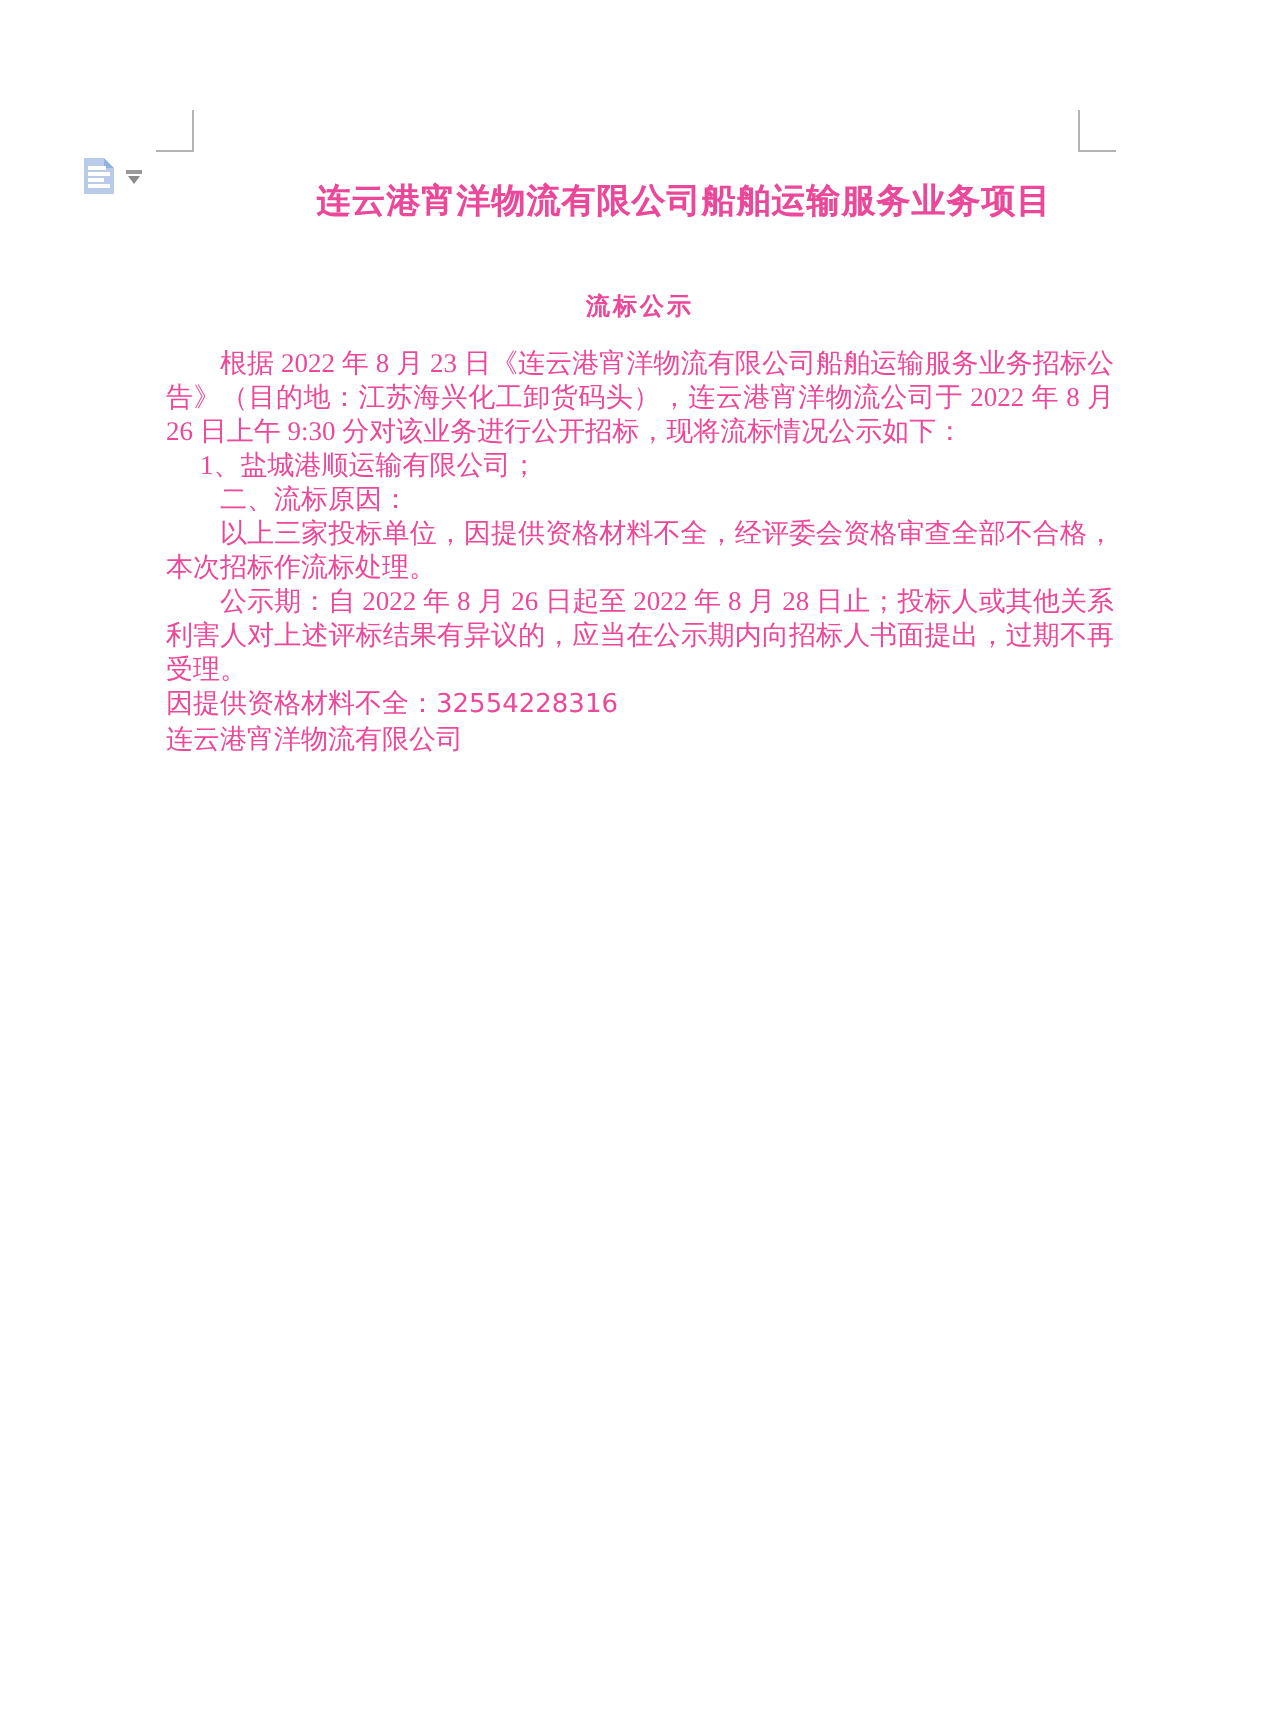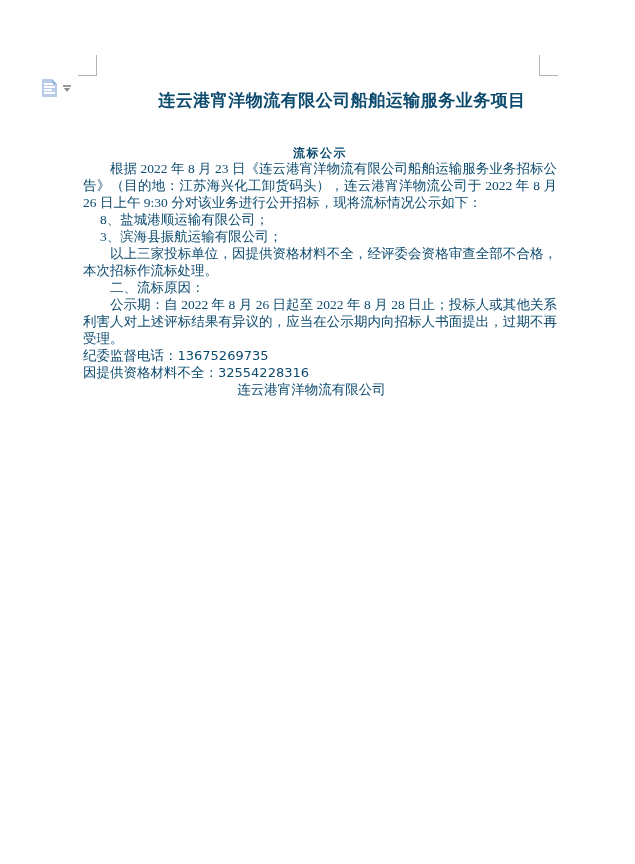--- a/index.html
+++ b/index.html
@@ -1,17 +1,17 @@
 <!DOCTYPE html>
 <html><head>
 <meta charset="utf-8">
 <style>
   html,body{margin:0;padding:0;background:#fff;}
   .stage{position:relative;width:635px;height:788px;background:#ffffff;overflow:hidden;
-         font-family:"Liberation Serif",serif;color:#0c4a6e;}
+         font-family:"Liberation Serif",serif;color:#ec4899;}
 
   
   .crop{position:absolute;width:18px;height:20px;border:0 solid #b3b3b3;}
   .crop.tl{left:78px;top:55px;border-right-width:1px;border-bottom-width:1px;}
   .crop.tr{left:539px;top:55px;border-left-width:1px;border-bottom-width:1px;}
   .crop.bl{left:78px;top:819px;border-right-width:1px;border-top-width:1px;}
   .crop.br{left:539px;top:819px;border-left-width:1px;border-top-width:1px;}
 
   
   .paste-btn{position:absolute;left:40px;top:77px;width:34px;height:22px;cursor:pointer;}
@@ -30,30 +30,30 @@
            border-left:3px solid transparent;border-right:3px solid transparent;
            border-top:4px solid #8a8a8a;}
 
   
   .doc-title{position:absolute;left:83px;top:78px;width:474px;box-sizing:border-box;
              padding-left:44px;text-align:center;font-family:"Liberation Sans",sans-serif;
              font-weight:bold;font-size:17px;letter-spacing:.5px;white-space:nowrap;}
   .doc-subtitle{position:absolute;left:83px;top:122px;width:474px;text-align:center;
              font-family:"Liberation Sans",sans-serif;font-weight:bold;font-size:12px;
              letter-spacing:1.5px;margin-top:23px;}
-  .doc-body{position:absolute;left:83px;top:160px;width:474px;font-size:13.5px;
+  .doc-body{position:absolute;left:83px;top:173px;width:474px;font-size:13.5px;
              line-height:17px;text-align:justify;}
   .doc-body p{margin:0;}
   .indent{text-indent:27px;}
   .list-line{padding-left:17px;}
   .m-sec1{margin-top:23px;}
   .m-sec2{margin-top:11px;}
   .m-para{margin-top:17px;}
   .m-contacts{margin-top:32px;}
-  .sig{text-align:center;padding-right:17px;}
+  .sig{text-align:left;padding-right:17px;}
   .num{font-family:"DejaVu Sans",sans-serif;font-size:13px;}
 
   
   .bottom-strip{position:absolute;left:0;top:859px;width:635px;height:5px;
                 background:#f2f2f4;border-top:1px solid #e3e3e6;box-sizing:border-box;}
 </style>
 </head>
 <body>
 
 <div class="stage">
@@ -76,29 +76,27 @@
       <span class="tri"></span>
     </span>
   </div>
 
   <h1 class="doc-title">连云港宵洋物流有限公司船舶运输服务业务项目</h1>
   <h2 class="doc-subtitle">流标公示</h2>
 
   <div class="doc-body">
     <p class="indent">根据 2022 年 8 月 23 日《连云港宵洋物流有限公司船舶运输服务业务招标公告》（目的地：江苏海兴化工卸货码头），连云港宵洋物流公司于 2022 年 8 月 26 日上午 9:30 分对该业务进行公开招标，现将流标情况公示如下：</p>
 
-    <p class="list-line">8、盐城港顺运输有限公司；</p>
-    <p class="list-line">3、滨海县振航运输有限公司；</p>
+    <p class="list-line">1、盐城港顺运输有限公司；</p>
+
+    <p class="indent m-sec2">二、流标原因：</p>
 
     <p class="indent m-para">以上三家投标单位，因提供资格材料不全，经评委会资格审查全部不合格，本次招标作流标处理。</p>
 
-    <p class="indent m-sec2">二、流标原因：</p>
-
     <p class="indent m-para">公示期：自 2022 年 8 月 26 日起至 2022 年 8 月 28 日止；投标人或其他关系利害人对上述评标结果有异议的，应当在公示期内向招标人书面提出，过期不再受理。</p>
 
-    <p class="m-contacts"><span>纪委监督电话：</span><span class="num">13675269735</span></p>
     <p><span>因提供资格材料不全：</span><span class="num">32554228316</span></p>
 
     <p class="sig">连云港宵洋物流有限公司</p>
   </div>
 
   <div class="bottom-strip"></div>
 </div>
 
 </body></html>

